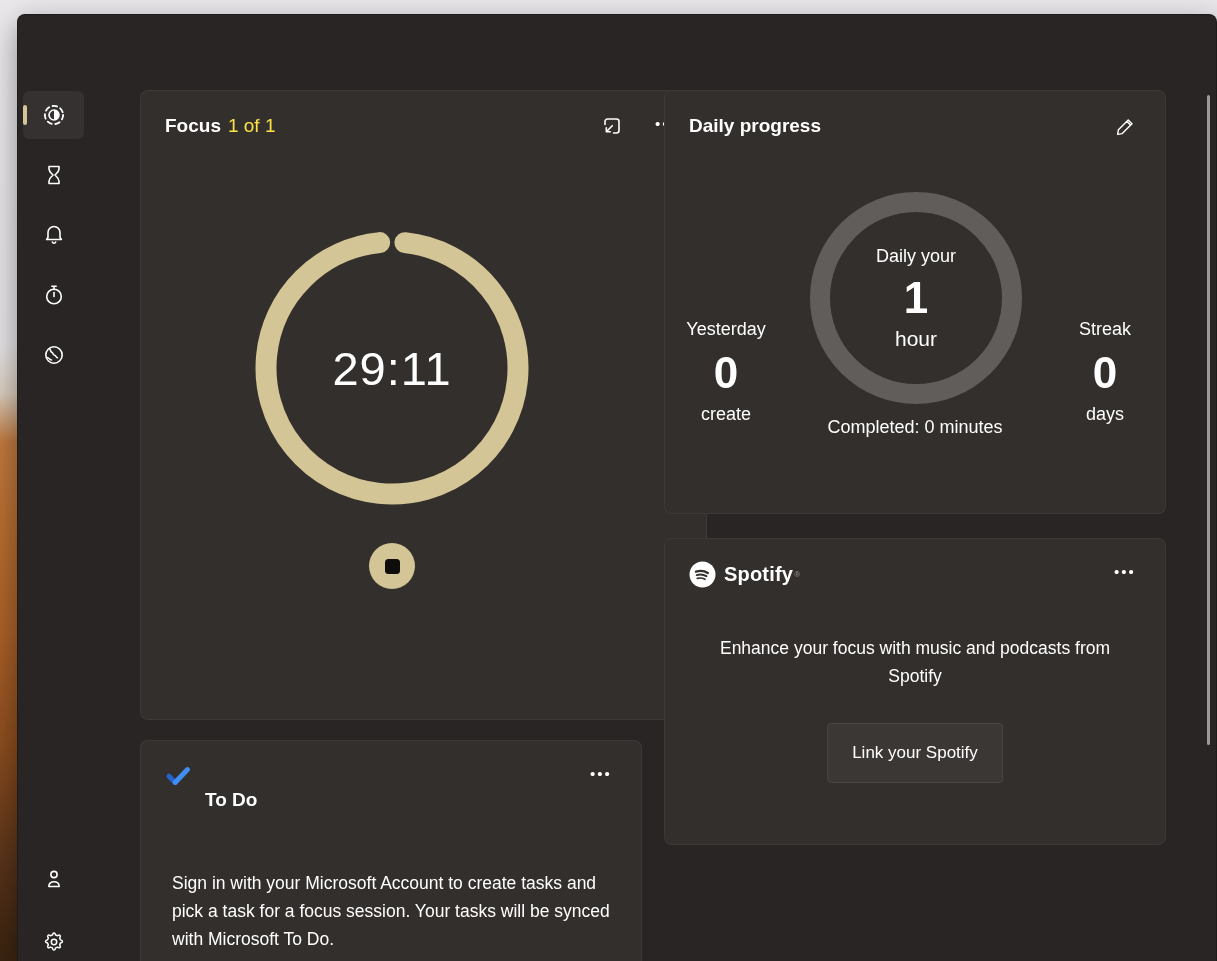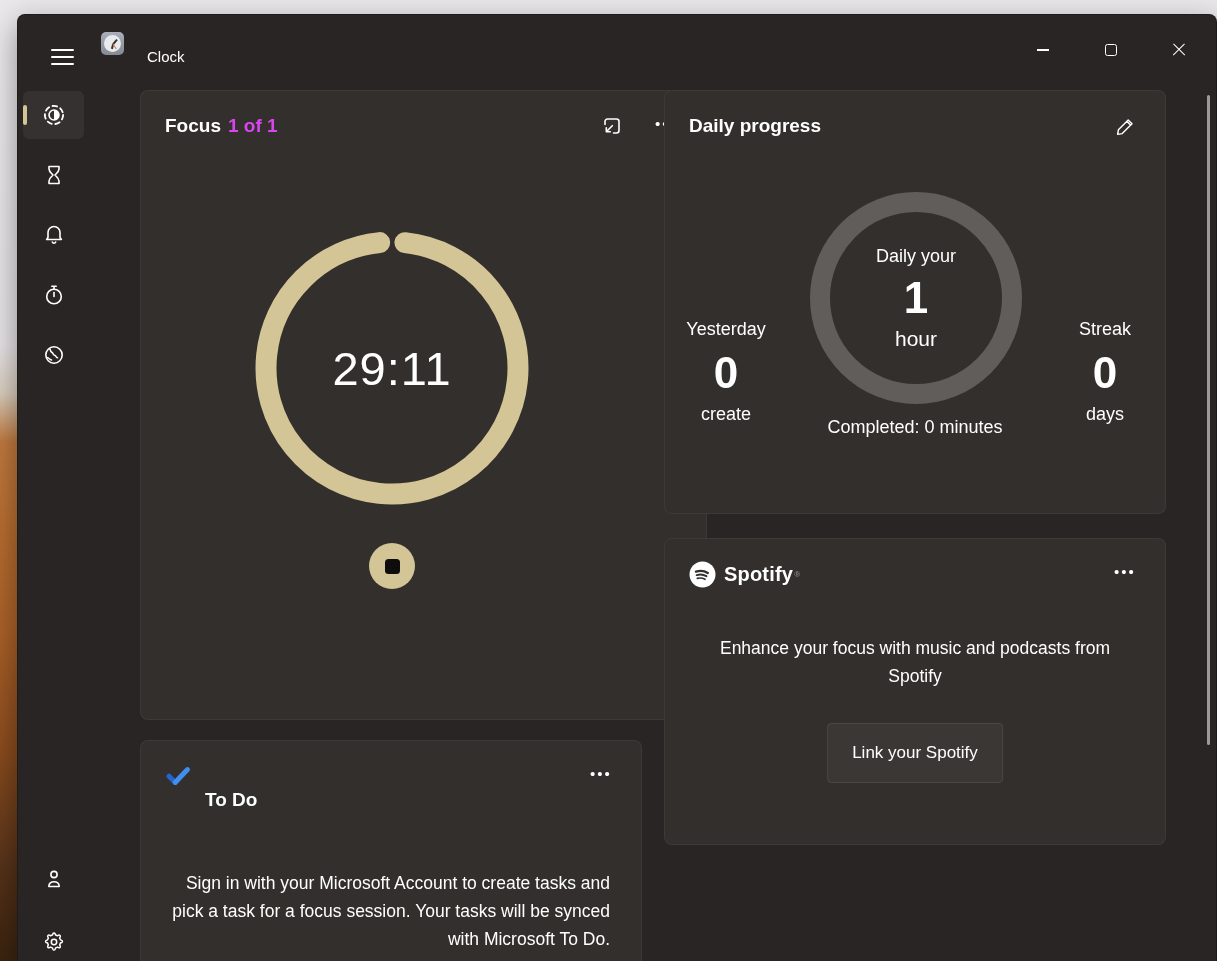--- a/index.html
+++ b/index.html
@@ -48,21 +48,21 @@
   .nav-item.selected { background:#353130; }
   .nav-item .accent-pill { display:none; }
   .nav-item.selected .accent-pill { display:block; position:absolute; left:0; top:50%; transform:translateY(-50%);
     width:3.5px; height:20px; border-radius:2px; }
   .nav-item svg { display:block; }
 
   
   .card { position:absolute; background:#332f2c; border:1px solid rgba(255,255,255,.05); border-radius:8px; }
   .card-header { position:absolute; left:24px; right:20px; top:20px; height:30px; display:flex; align-items:center; }
   .card-title { color:#fff; font-size:19px; font-weight:700; }
-  .card-title-rest { color:#d946ef; font-size:19px; font-weight:700; margin-left:7px; }
+  .card-title-rest { color:#fde047; font-size:19px; font-weight:400; margin-left:7px; }
   .header-actions { margin-left:auto; display:flex; align-items:center; gap:14px; }
   .icon-btn { width:40px; height:34px; display:flex; align-items:center; justify-content:center; border-radius:5px; cursor:pointer; }
   .more-dots { color:#fff; font-size:15px; letter-spacing:2px; line-height:1; padding-bottom:6px; }
 
   .focus-card  { left:140px; top:90px;  width:567px; height:630px; }
   .todo-card   { left:140px; top:740px; width:502px; height:400px; }
   .daily-card  { left:664px; top:90px;  width:502px; height:424px; }
   .spotify-card{ left:664px; top:538px; width:502px; height:307px; }
 
   
@@ -90,64 +90,35 @@
   .spotify-brand { display:flex; align-items:center; }
   .spotify-name { color:#fff; font-size:20px; font-weight:700; margin-left:8px; letter-spacing:.2px; }
   .spotify-tm { color:#fff; opacity:.45; font-size:8px; vertical-align:top; margin-left:1px; }
   .spotify-desc { position:absolute; left:31px; right:31px; top:95px; text-align:center; color:#fff;
     font-size:17.5px; line-height:28px; }
   .link-btn { position:absolute; left:50%; top:184px; transform:translateX(-50%);
     background:#3b3735; border:1px solid #4b4745; border-radius:4px; color:#fff;
     font-size:17px; padding:19px 24px; cursor:pointer; white-space:nowrap; font-family:inherit; }
 
   
-  .todo-msg { position:absolute; left:31px; right:31px; top:128px; text-align:right; color:#fff;
+  .todo-msg { position:absolute; left:31px; right:31px; top:128px; text-align:left; color:#fff;
     font-size:17.5px; line-height:28px; }
 
   
   .scrollbar-thumb { position:absolute; left:1207px; top:95px; width:3px; height:650px;
     background:#9a9a9a; border-radius:2px; cursor:pointer; }
 </style>
 </head>
 <body>
 
 <div class="stage">
   <div class="wallpaper-left"></div>
 
   <div class="window">
 
-    <div class="titlebar">
-      <div class="hamburger">
-        <span></span>
-          <span></span>
-          <span></span>
-      </div>
-      <div class="appicon">
-        <div class="face">
-            <i class="h1"></i>
-            <i class="h2"></i>
-            <i class="sec"></i>
-          </div>
-      </div>
-      <div class="app-title">Clock</div>
-      <div class="win-controls">
-        <div class="win-btn">
-            <div class="min-glyph"></div>
-          </div>
-        <div class="win-btn">
-            <div class="max-glyph"></div>
-          </div>
-        <div class="win-btn">
-            <div class="close-glyph">
-              <i></i>
-              <i></i>
-            </div>
-          </div>
-      </div>
-    </div>
 
     <div class="sidebar">
       <div class="nav-item selected" style="top:6px;">
         <span class="accent-pill" style="background:#d3c595;"></span>
         <svg width="26" height="26" viewBox="0 0 24 24">
           <circle cx="12" cy="12" r="8.4" fill="none" stroke="#fff" stroke-width="1.7" stroke-dasharray="4.2 3.4" stroke-linecap="round"></circle>
           <circle cx="12" cy="12" r="4.6" fill="none" stroke="#fff" stroke-width="1.5"></circle>
           <path d="M12 7.4 a4.6 4.6 0 0 1 0 9.2 Z" fill="#fff"></path>
         </svg>
       </div>

